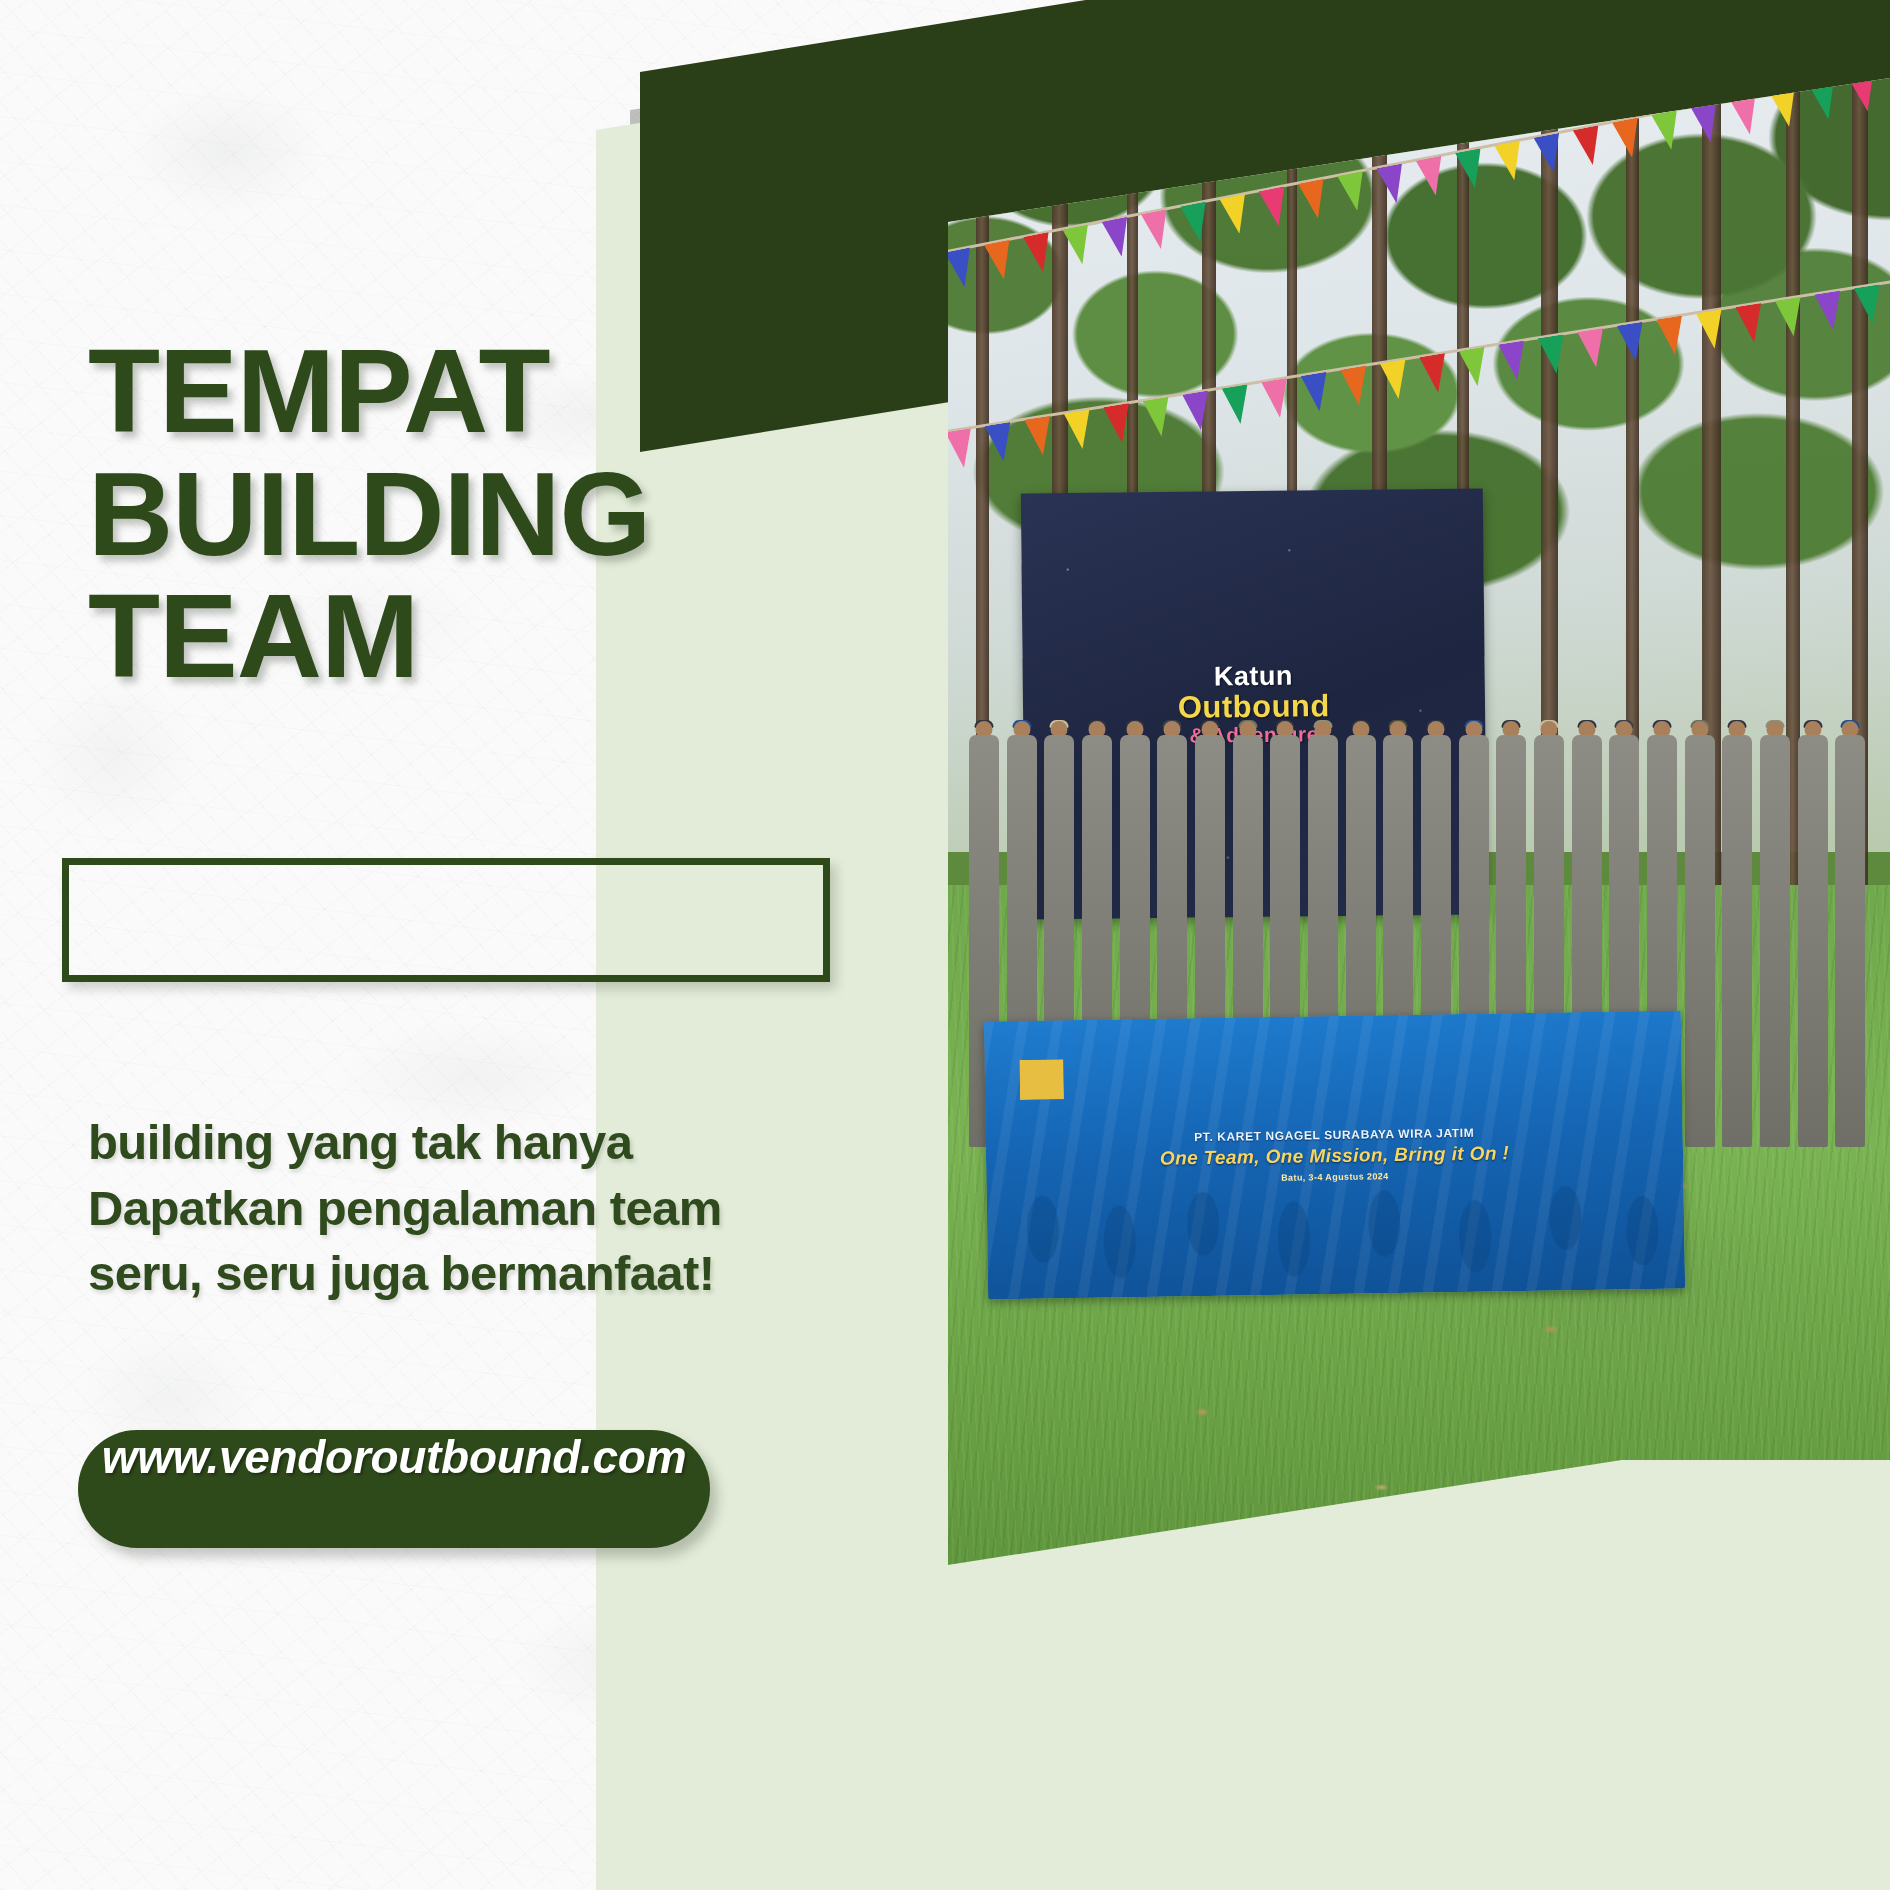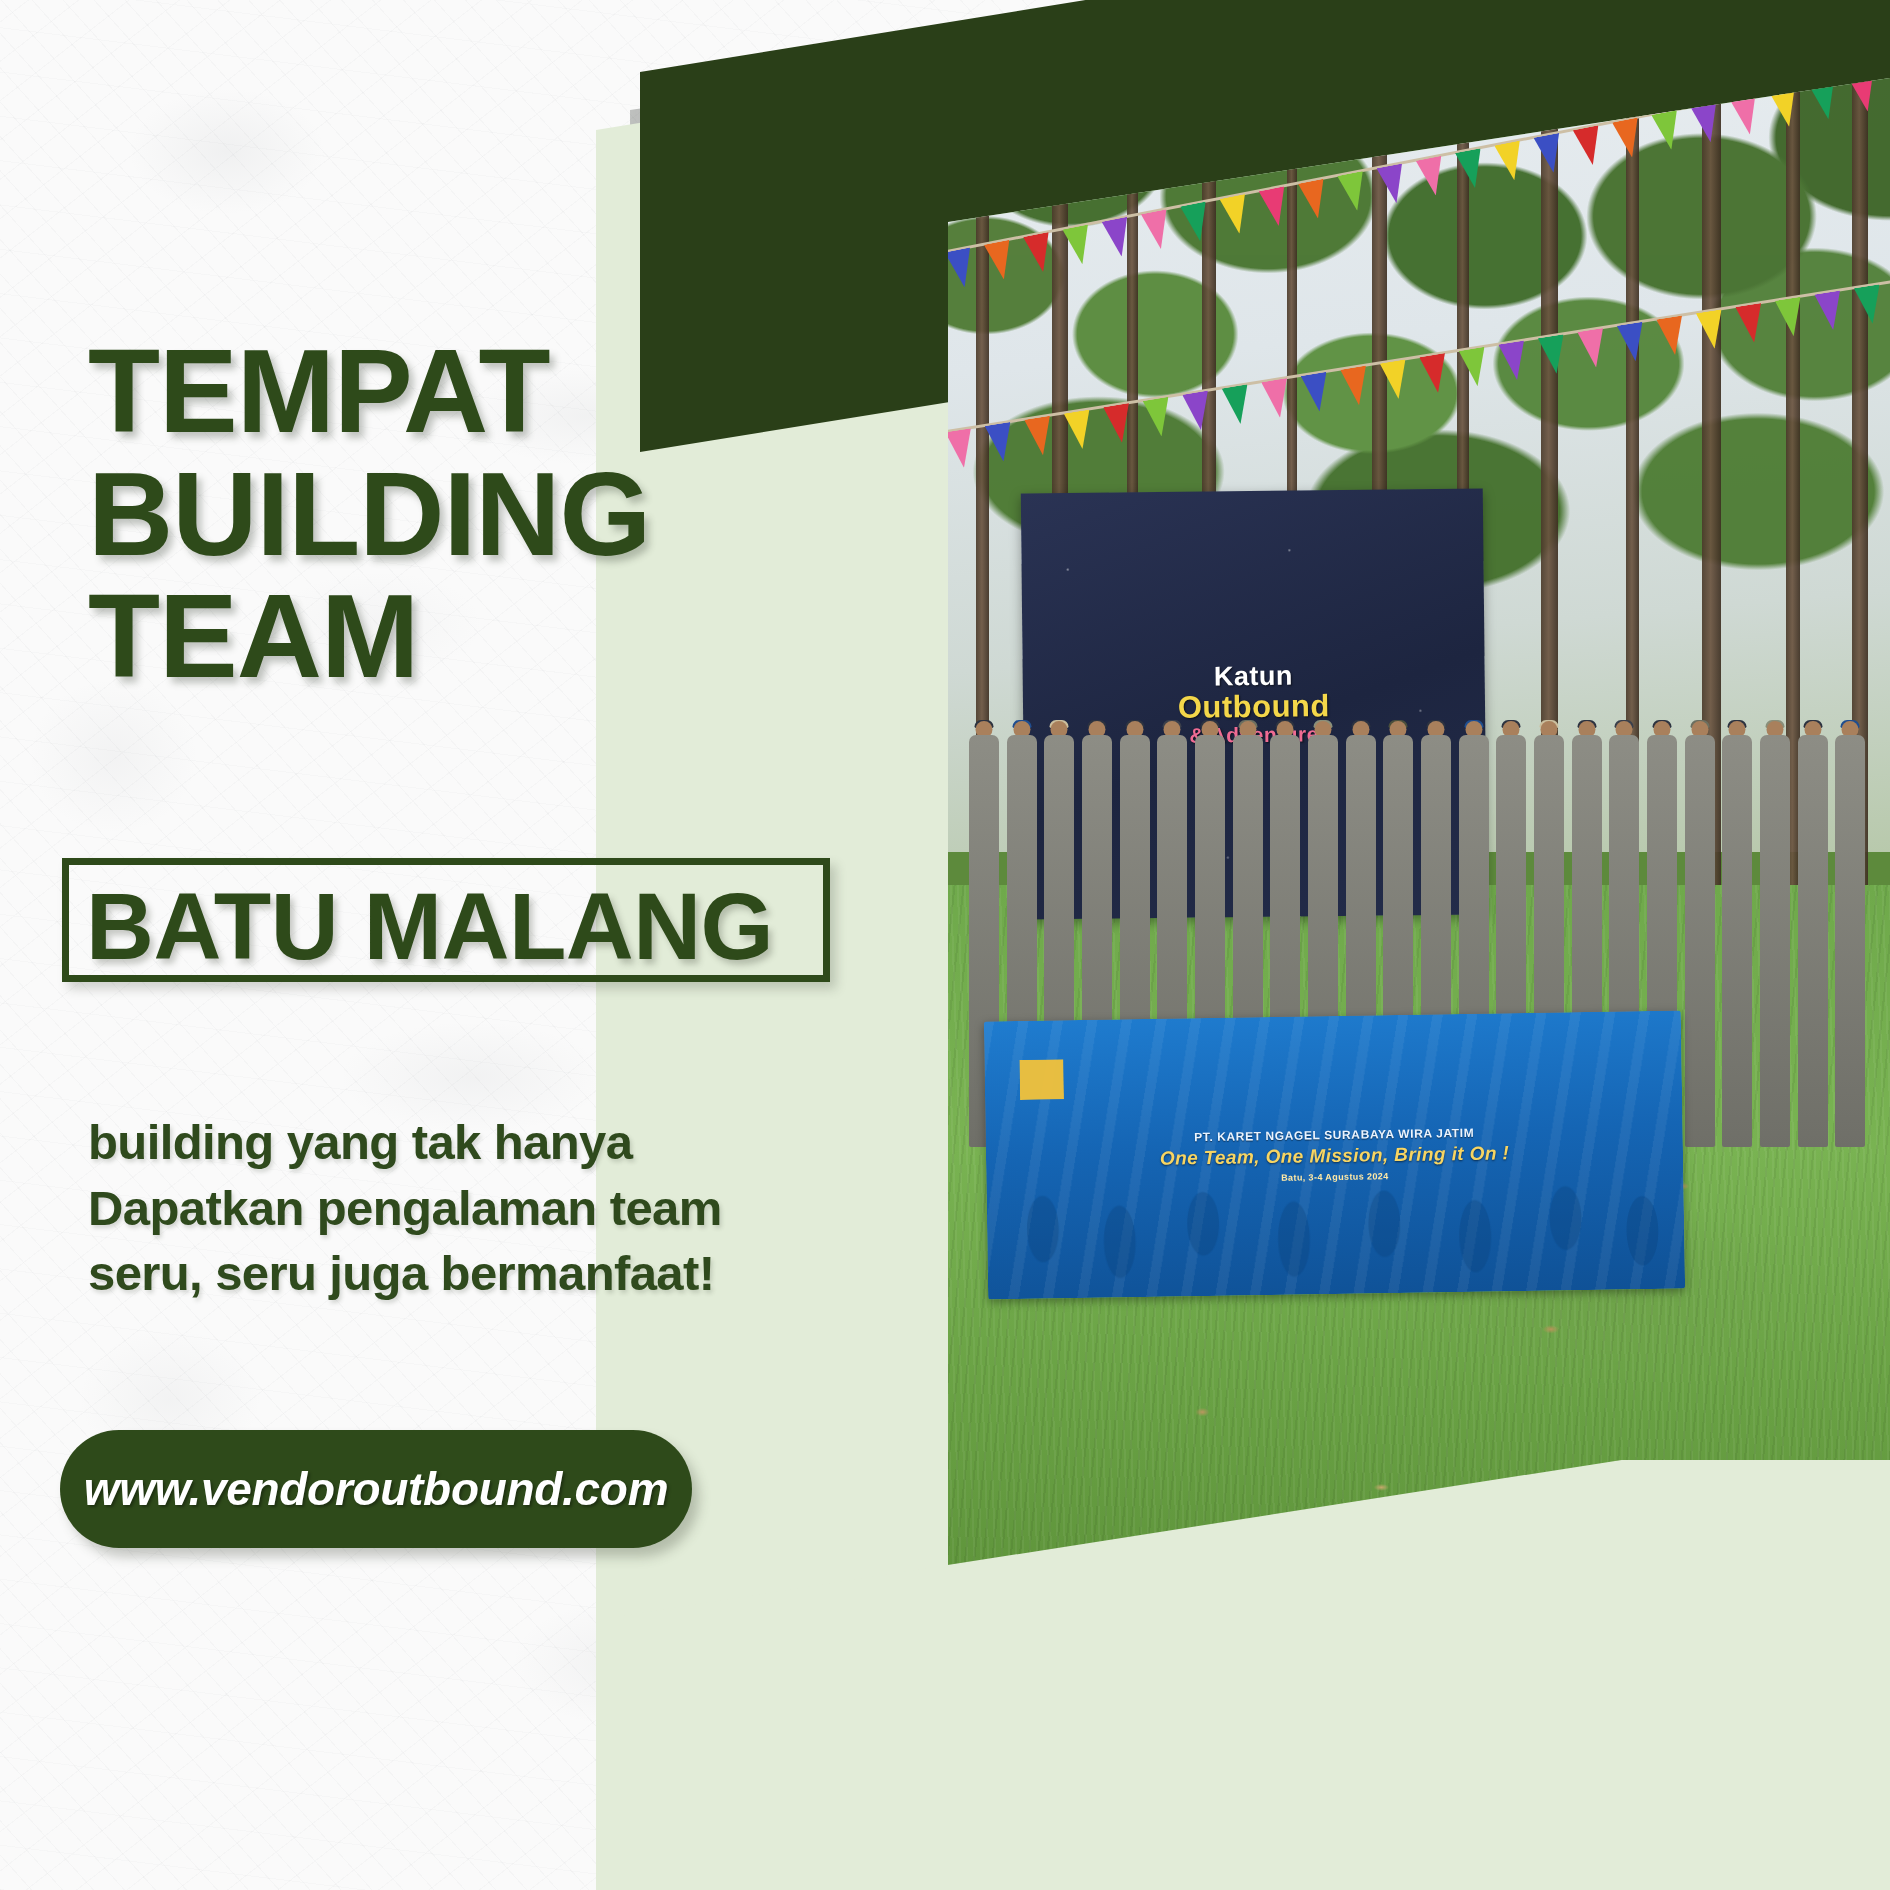--- a/index.html
+++ b/index.html
@@ -274,26 +274,26 @@
   .subcopy {
     position:absolute; left:88px; top:1110px; width:640px;
     color:#2f4a1d;
     font-size:49px; font-weight:bold; line-height:1.34;
     letter-spacing:-.6px;
     text-shadow:2px 3px 4px rgba(60,70,55,.20);
   }
   .subcopy span { display:block; }
 
   .web-pill {
-    position:absolute; left:60px; top:1430px;
+    position:absolute; left:78px; top:1430px;
     width:632px; height:118px;
     background:#2e4a1a;
     border-radius:59px;
     box-shadow:7px 9px 12px rgba(60,70,55,.28);
-    display:flex; align-items:center; justify-content:center;
+    display:flex; justify-content:center;
   }
   .web-pill-text {
     color:#ffffff; font-size:46px; font-weight:bold; font-style:italic;
     letter-spacing:-.3px; white-space:nowrap;
     text-shadow:2px 2px 3px rgba(0,0,0,.35);
   }
 </style>
 </head>
 <body>
 
@@ -534,21 +534,20 @@
 
   <div class="left-content">
 
     <div class="headline">
       <span>TEMPAT</span>
       <span>BUILDING</span>
       <span>TEAM</span>
     </div>
 
     <div class="location-box"></div>
-    <div class="location-text">BATU MALANG</div>
 
     <div class="subcopy">
       <span>building yang tak hanya</span>
       <span>Dapatkan pengalaman team</span>
       <span>seru, seru juga bermanfaat!</span>
     </div>
 
     <div class="web-pill">
       <span class="web-pill-text">www.vendoroutbound.com</span>
     </div>

